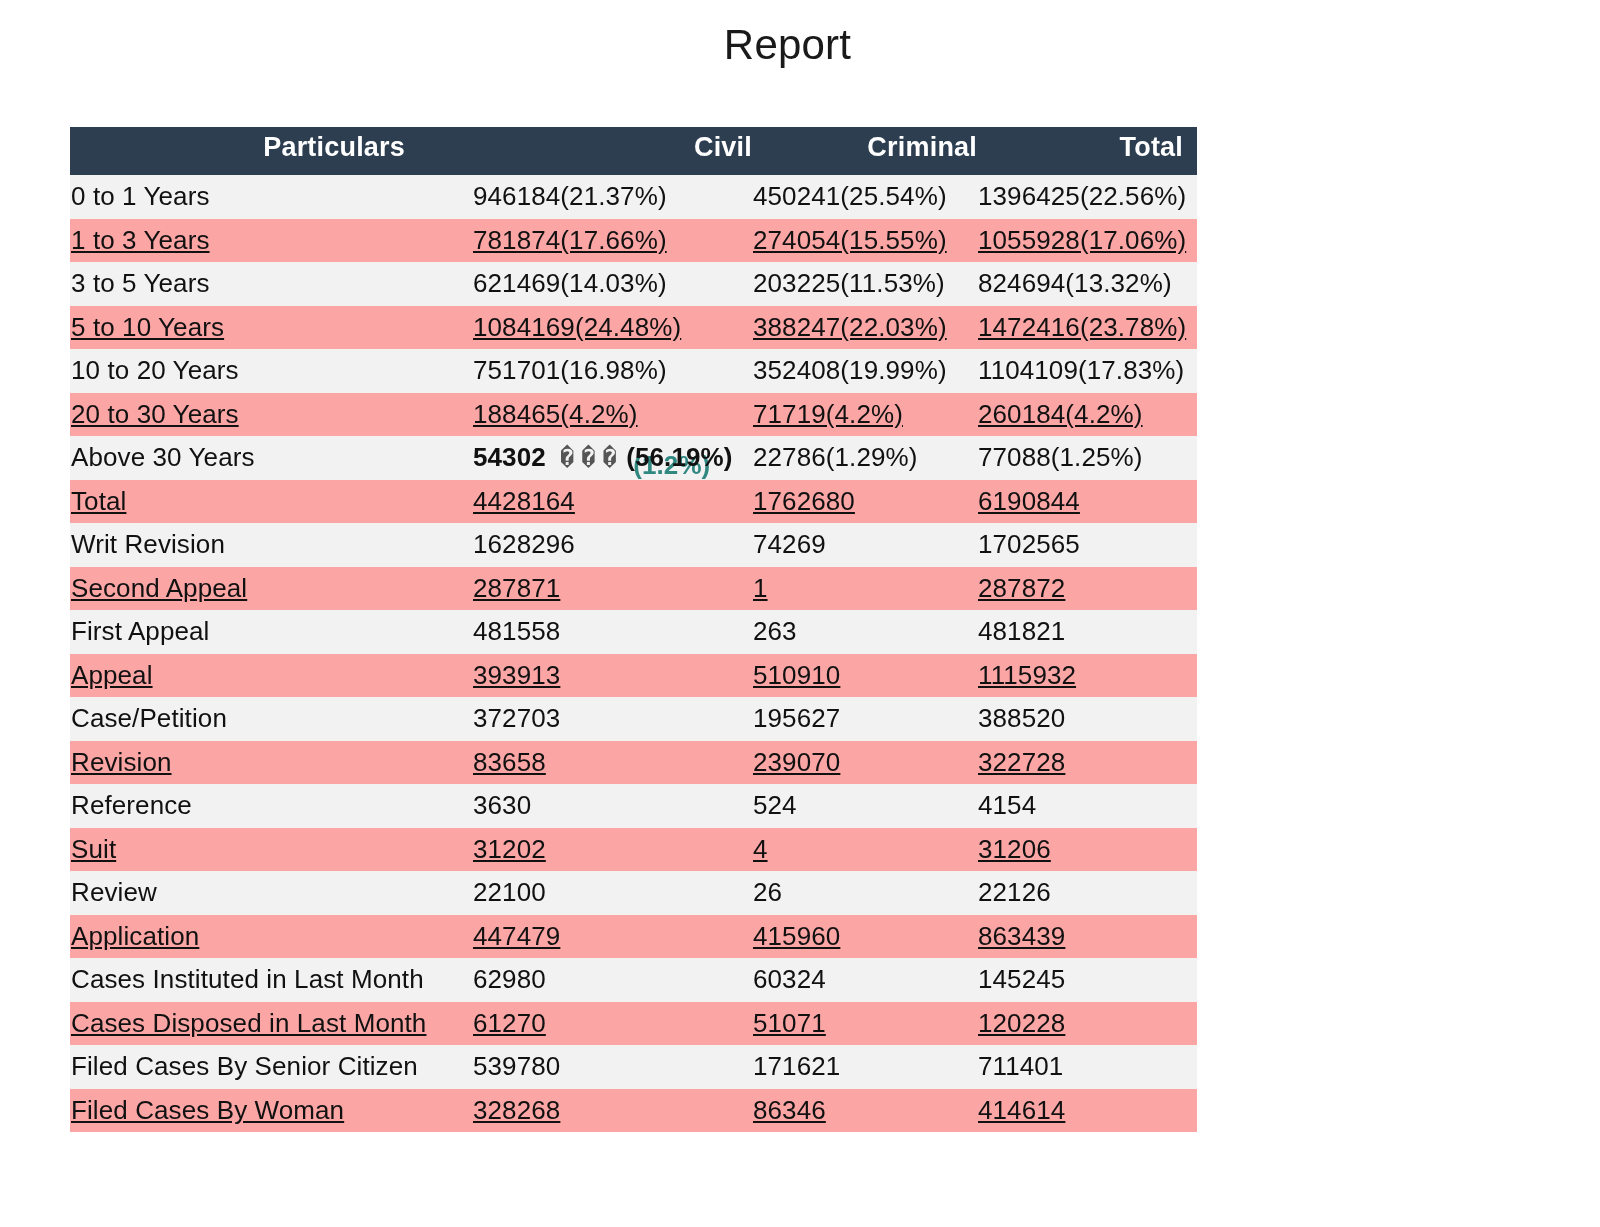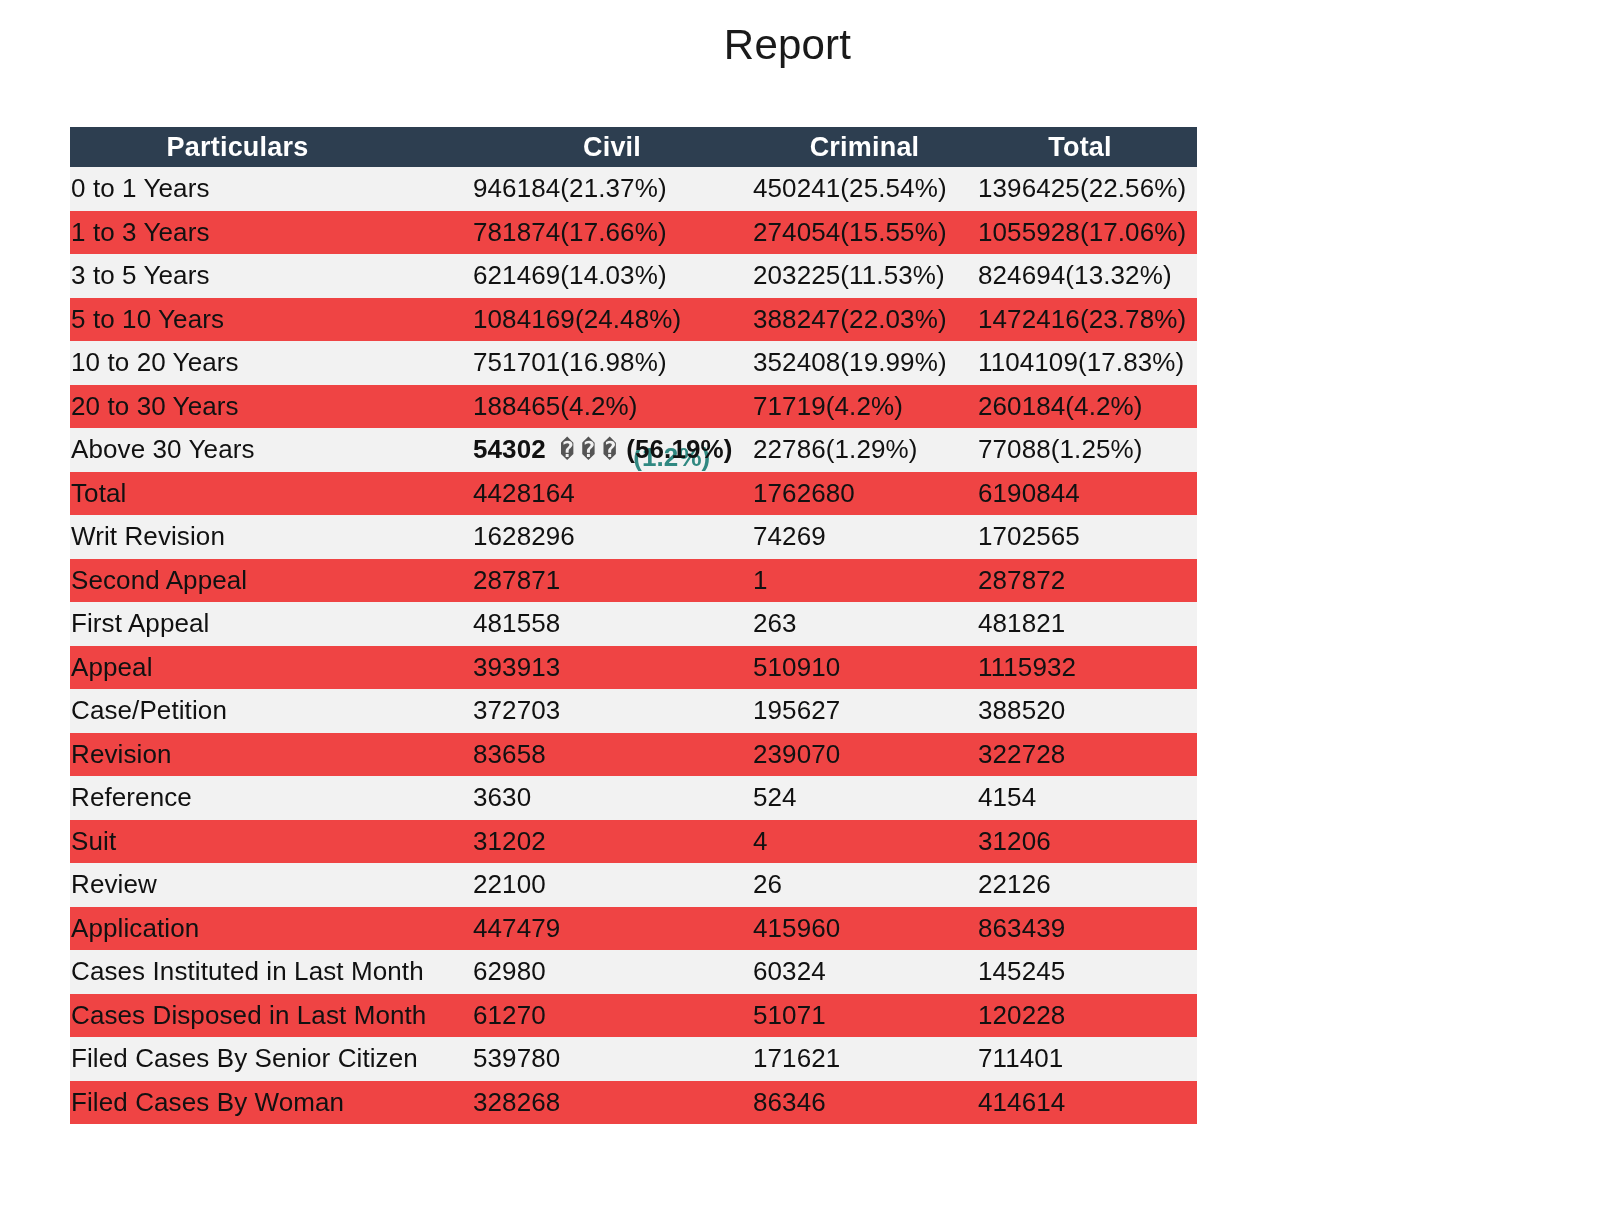--- a/index.html
+++ b/index.html
@@ -59,38 +59,40 @@
 
   thead tr.header-row {
     background: #2d3e50;
   }
 
   thead th {
     color: #ffffff;
     font-weight: bold;
     font-size: 27px;
     height: 40px;
-    padding: 0 0 0 0;
+    padding: 0 0 8px 0;
+    text-align: right;
     vertical-align: middle;
     white-space: nowrap;
     letter-spacing: 0.2px;
   }
   thead th.th-particulars { padding-right: 67px; }
   thead th.th-civil       { padding-right: 0px; }
   thead th.th-criminal    { padding-right: 0px; }
   thead th.th-total       { padding-right: 14px; }
 
   tbody tr {
     height: 43.5px;
   }
   tbody tr.stripe {
     background: #f2f2f2;
   }
   tbody tr.plain {
-    background: #ef4444;
+    background: #fca5a5;
+    text-decoration: underline;
   }
 
   tbody td {
     height: 43.5px;
     padding: 0;
     vertical-align: middle;
     white-space: nowrap;
     font-size: 26px;
     font-weight: 400;
     color: #111111;

